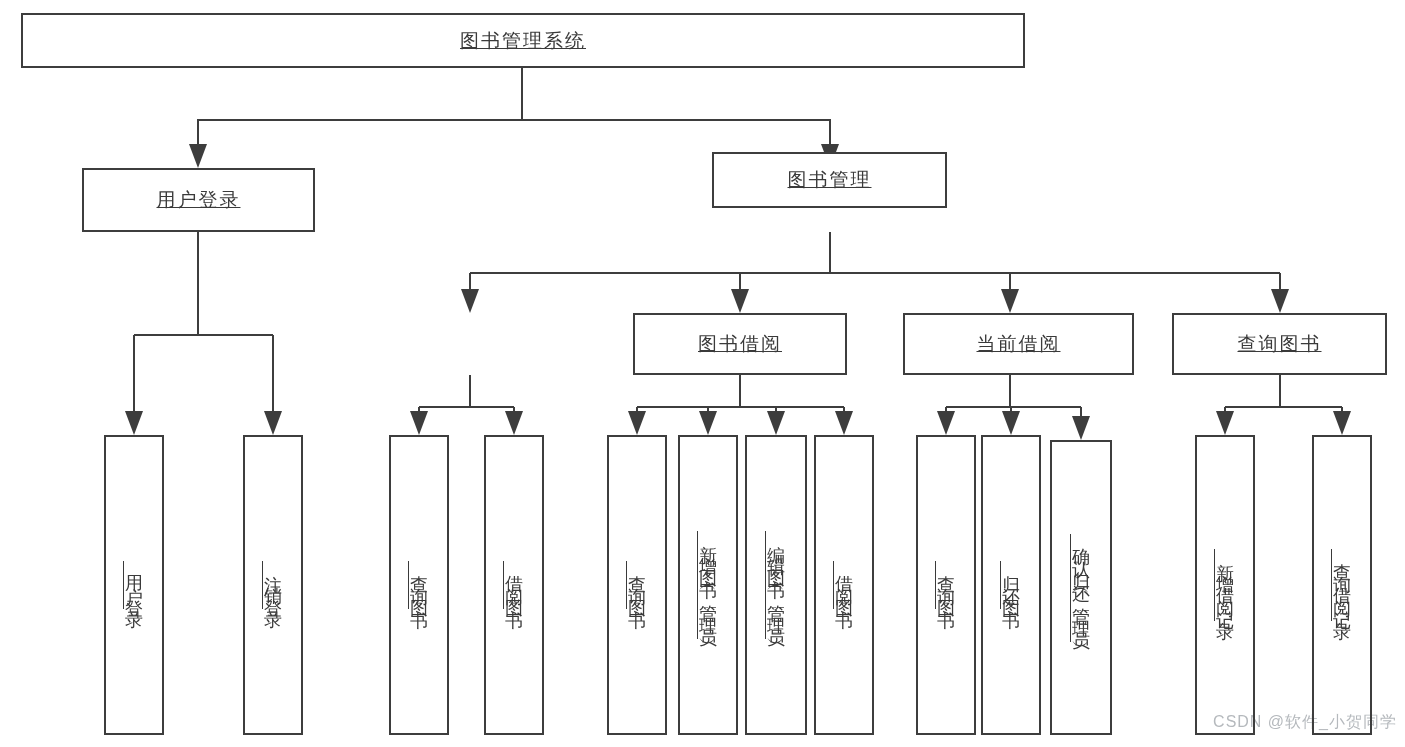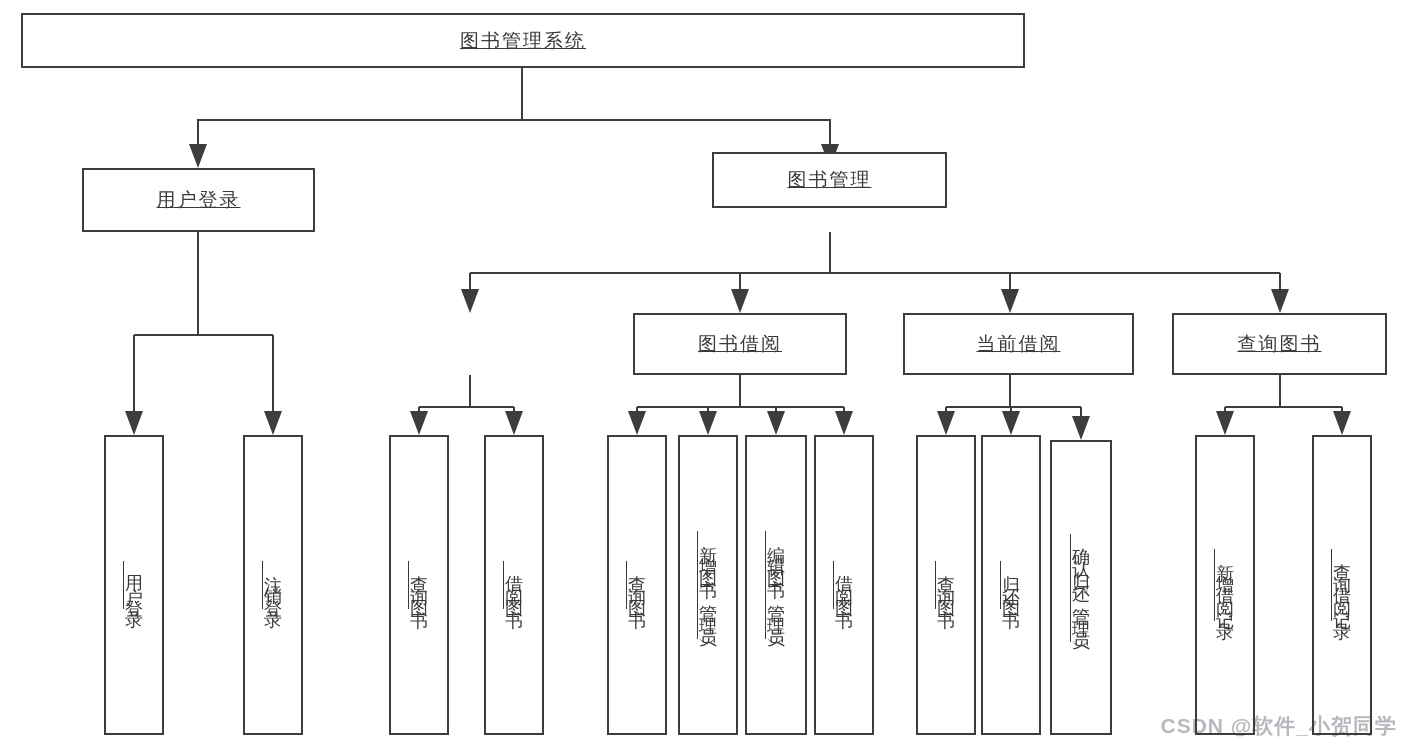--- a/index.html
+++ b/index.html
@@ -33,26 +33,25 @@
   .vtext{
     writing-mode:vertical-rl;
     text-orientation:mixed;
     letter-spacing:12px;
     white-space:nowrap;
     line-height:1;
   }
   .watermark{
     position:absolute;
     top:712px;right:8px;
-    font-size:21px;
+    font-size:16px;
     color:var(--wm);
     letter-spacing:1px;
     mix-blend-mode:darken;
     white-space:nowrap;
-    font-weight:bold;
   }
 </style>
 </head>
 <body>
 
 <div class="canvas">
 
   <svg class="wires" viewBox="0 0 1405 747">
 
     <line class="ln" x1="522" y1="67" x2="522" y2="121"></line>

